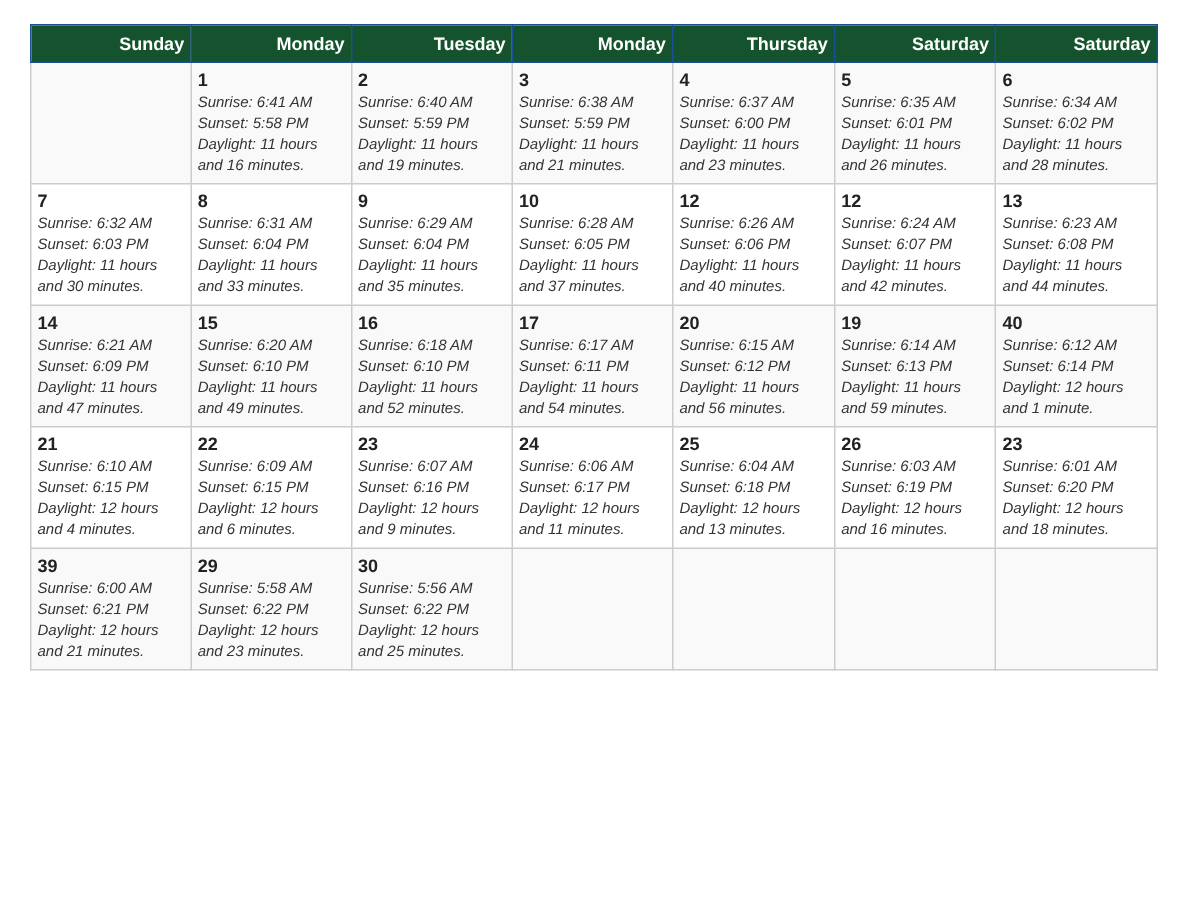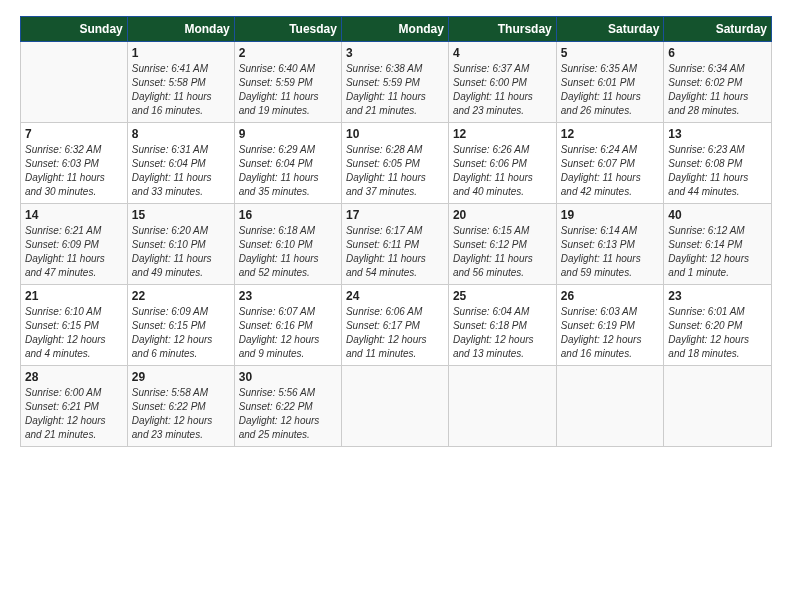--- a/index.html
+++ b/index.html
@@ -216,21 +216,21 @@
             <span class="day-number">26</span>
             <div class="day-info">Sunrise: 6:03 AM<br>Sunset: 6:19 PM<br>Daylight: 12 hours and 16 minutes.</div>
           </td>
           <td>
             <span class="day-number">23</span>
             <div class="day-info">Sunrise: 6:01 AM<br>Sunset: 6:20 PM<br>Daylight: 12 hours and 18 minutes.</div>
           </td>
         </tr>
         <tr>
           <td>
-            <span class="day-number">28</span>
+            <span class="day-number">39</span>
             <div class="day-info">Sunrise: 6:00 AM<br>Sunset: 6:21 PM<br>Daylight: 12 hours and 21 minutes.</div>
           </td>
           <td>
             <span class="day-number">29</span>
             <div class="day-info">Sunrise: 5:58 AM<br>Sunset: 6:22 PM<br>Daylight: 12 hours and 23 minutes.</div>
           </td>
           <td>
             <span class="day-number">30</span>
             <div class="day-info">Sunrise: 5:56 AM<br>Sunset: 6:22 PM<br>Daylight: 12 hours and 25 minutes.</div>
           </td>

